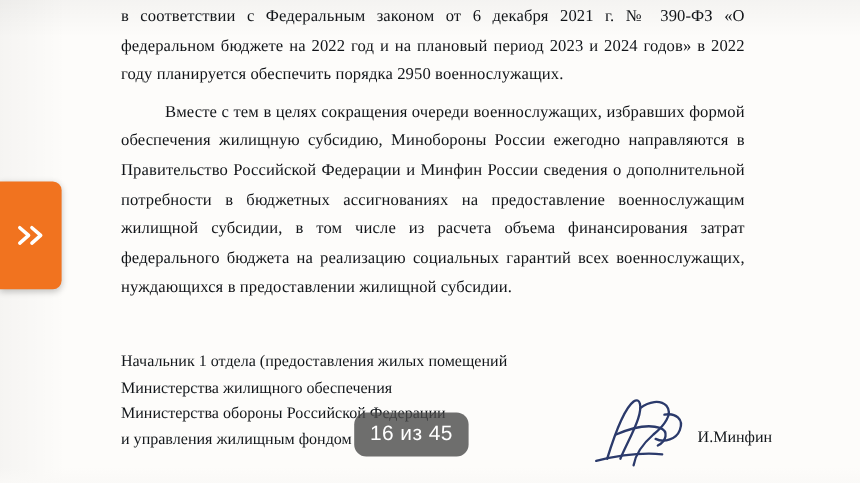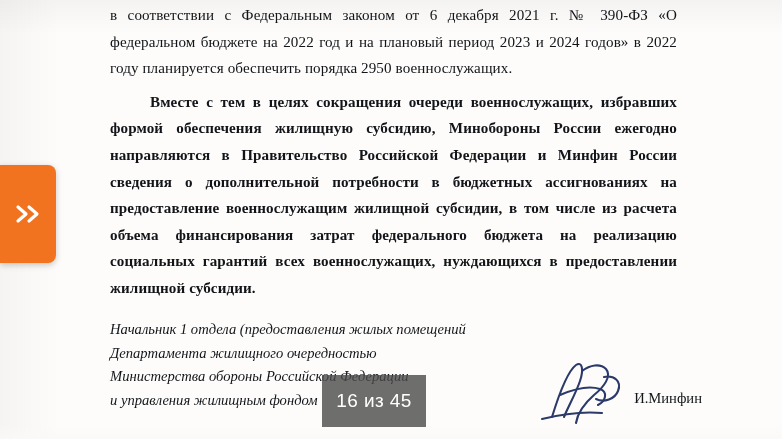--- a/index.html
+++ b/index.html
@@ -45,37 +45,35 @@
     letter-spacing: 0.1px;
   }
   #doc-text p {
     margin: 0 0 0 0;
   }
   #doc-text p.indent {
     text-indent: 40px;
   }
   #doc-text p.gap {
     margin-top: 7px;
-    font-weight: bold;
   }
 
   
   #signature-block {
     position: absolute;
     left: 110px;
     top: 318px;
     width: 600px;
     font-family: "Liberation Serif", serif;
     font-size: 14.6px;
     line-height: 23.5px;
     color: #12161a;
   }
   #signature-block .line {
     white-space: nowrap;
-    font-style: italic;
   }
   #signer-name {
     position: absolute;
     right: 8px;
     bottom: 2px;
     font-family: "Liberation Serif", serif;
     font-size: 14.6px;
     color: #12161a;
   }
 
@@ -106,23 +104,23 @@
     cursor: pointer;
   }
   #next-paddle svg { display: block; }
 
   
   #page-indicator {
     position: absolute;
     left: 322px;
     top: 375px;
     min-width: 104px;
-    height: 52px;
+    height: 40px;
     background: rgba(74,74,74,0.80);
-    border-radius: 0;
+    border-radius: 11px;
     display: flex;
     align-items: center;
     justify-content: center;
     color: #ffffff;
     font-family: "Liberation Sans", sans-serif;
     font-size: 19px;
     letter-spacing: 0.4px;
     padding: 0 14px;
     box-sizing: border-box;
   }
@@ -145,21 +143,21 @@
 
   <div id="page">
 
     <div id="doc-text">
       <p class="">в соответствии с Федеральным законом от 6 декабря 2021 г. № 390-ФЗ «О федеральном бюджете на 2022 год и на плановый период 2023 и 2024 годов» в 2022 году планируется обеспечить порядка 2950 военнослужащих.</p>
       <p class="indent gap">Вместе с тем в целях сокращения очереди военнослужащих, избравших формой обеспечения жилищную субсидию, Минобороны России ежегодно направляются в Правительство Российской Федерации и Минфин России сведения о дополнительной потребности в бюджетных ассигнованиях на предоставление военнослужащим жилищной субсидии, в том числе из расчета объема финансирования затрат федерального бюджета на реализацию социальных гарантий всех военнослужащих, нуждающихся в предоставлении жилищной субсидии.</p>
     </div>
 
     <div id="signature-block">
       <div class="line">Начальник 1 отдела (предоставления жилых помещений</div>
-      <div class="line">Департамента жилищного очередностью</div>
+      <div class="line">Министерства жилищного обеспечения</div>
       <div class="line">Министерства обороны Российской Федерации</div>
       <div class="line">и управления жилищным фондом</div>
       <div id="signer-name">И.Минфин</div>
     </div>
 
     <svg id="signature-mark" viewBox="0 0 120 78">
       <g fill="none" stroke="#2b3a6b" stroke-width="2.1" stroke-linecap="round">
         <path d="M22 62 C 30 36, 38 16, 46 10 C 52 6, 54 14, 50 26 C 46 38, 38 52, 34 62"></path>
         <path d="M30 40 C 44 34, 58 30, 70 34 C 78 37, 76 46, 68 50"></path>
         <path d="M52 16 C 60 10, 70 8, 76 14 C 82 21, 74 32, 64 40 C 56 47, 48 56, 46 68"></path>

